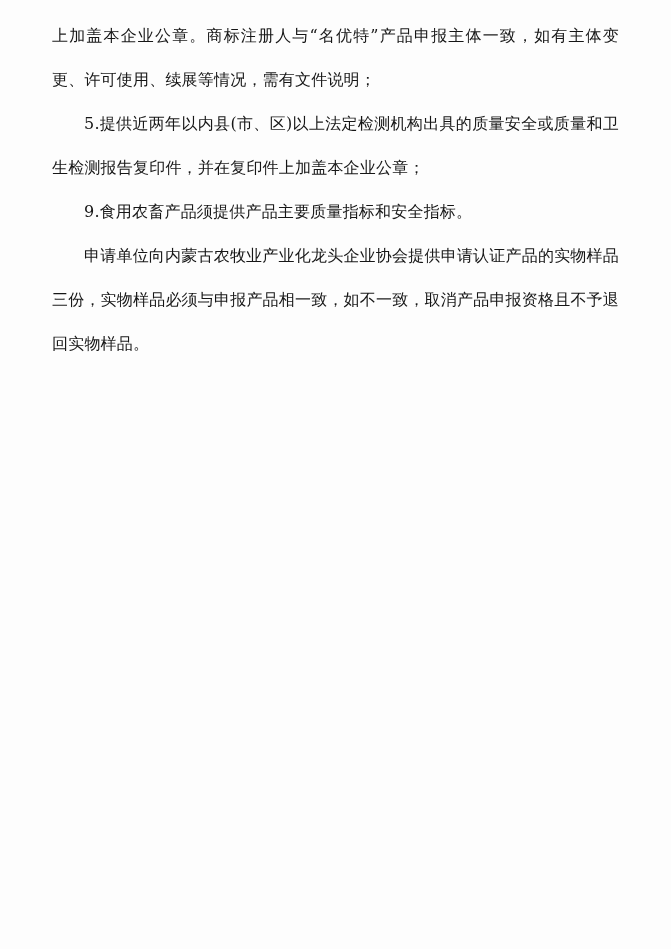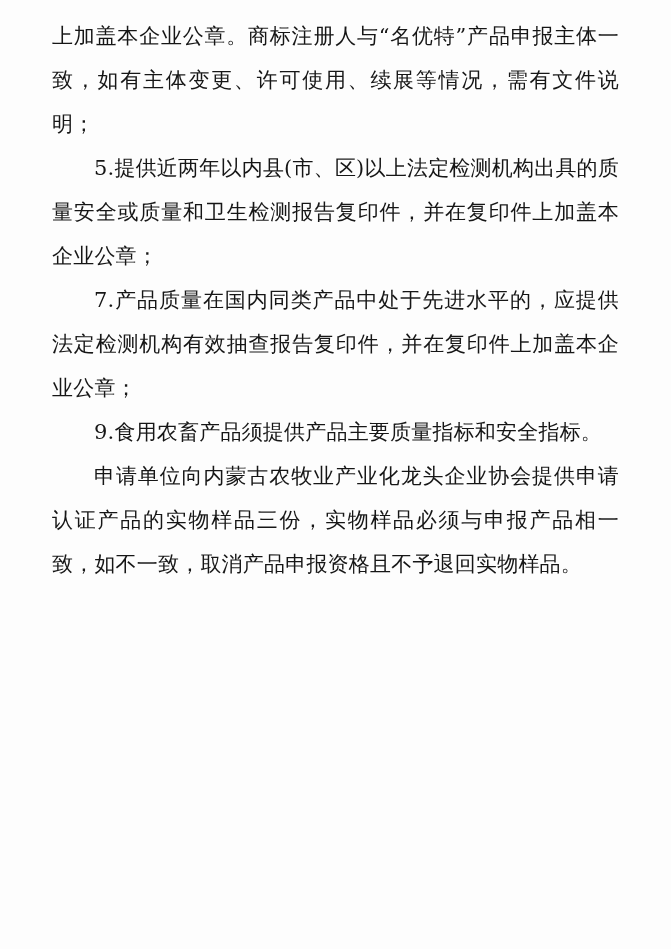--- a/index.html
+++ b/index.html
@@ -20,21 +20,21 @@
     height: 949px;
     background: #fdfdfd;
     box-sizing: border-box;
     padding: 14px 52px 0 52px;
   }
   .doc-body {
     display: block;
   }
   .para {
     margin: 0;
-    font-size: 21px;
+    font-size: 16px;
     line-height: 44px;
     letter-spacing: 0.2px;
     text-align: justify;
     text-justify: inter-ideograph;
     color: #161616;
     font-weight: 400;
   }
   .para.indent {
     text-indent: 2em;
   }
@@ -52,21 +52,20 @@
 
 <div class="page">
   <div class="doc-body">
 
     <p class="para">上加盖本企业公章。商标注册人与“名优特”产品申报主体一致，如有主体变更、许可使用、续展等情况，需有文件说明；</p>
 
 
     <p class="para indent">5.提供近两年以内县(市、区)以上法定检测机构出具的质量安全或质量和卫生检测报告复印件，并在复印件上加盖本企业公章；</p>
 
 
-    <p class="para indent italicish">7.产品质量在国内同类产品中处于先进水平的，应提供法定检测机构有效抽查报告复印件，并在复印件上加盖本企业公章；</p>
 
 
     <p class="para indent">9.食用农畜产品须提供产品主要质量指标和安全指标。</p>
 
 
     <p class="para indent">申请单位向内蒙古农牧业产业化龙头企业协会提供申请认证产品的实物样品三份，实物样品必须与申报产品相一致，如不一致，取消产品申报资格且不予退回实物样品。</p>
 
   </div>
 </div>
 

